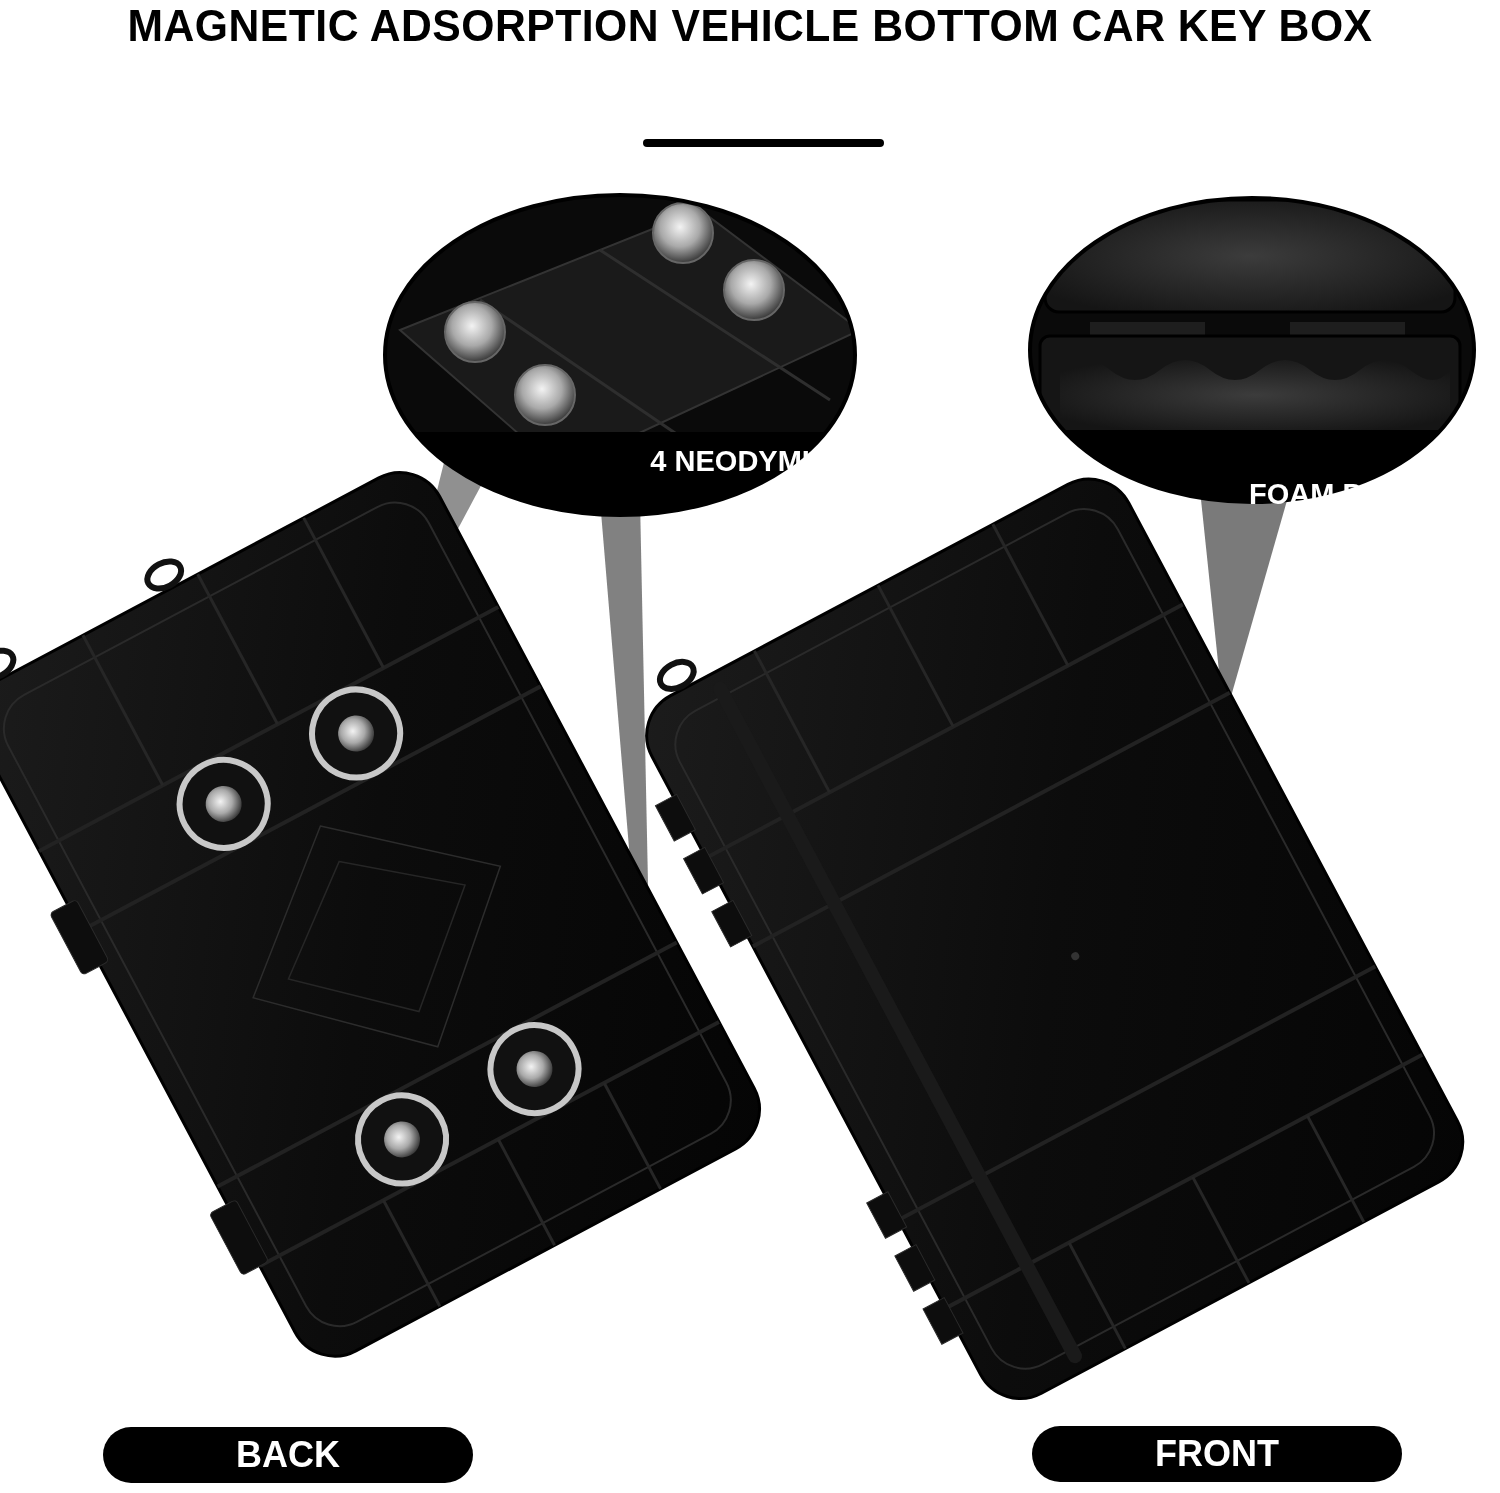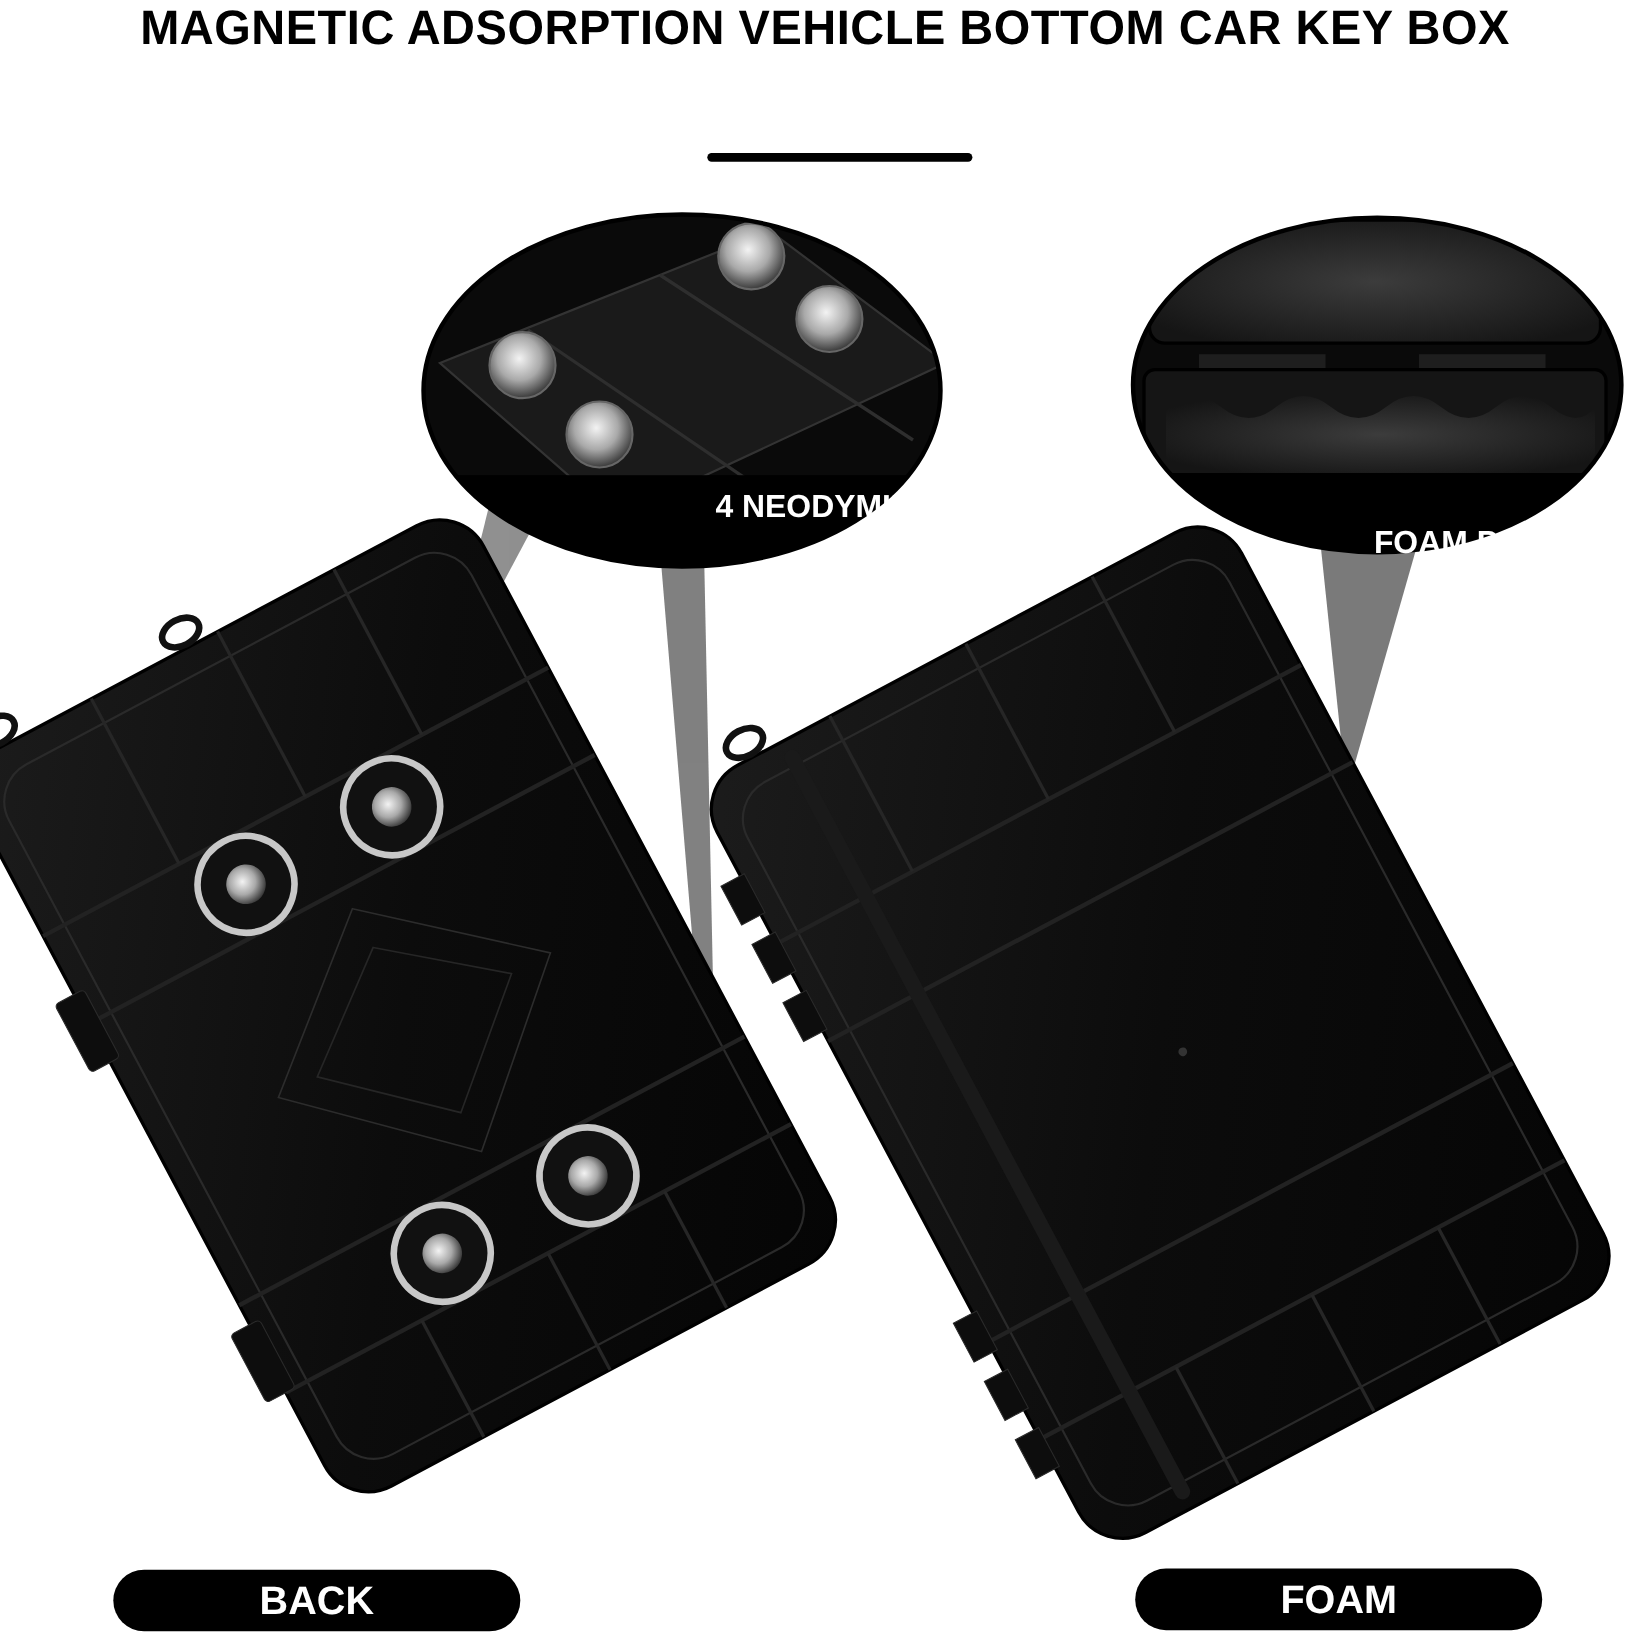--- a/index.html
+++ b/index.html
@@ -140,15 +140,15 @@
   </svg>
 
   <div class="callout-label" style="left:385px;width:470px;top:445px;">
     <div>4 NEODYMIUM</div>
   </div>
   <div class="callout-label" style="left:1030px;width:444px;top:440px;margin-top:38px;">
     <div>FOAM PADDING</div>
   </div>
 
   <div class="pill" style="left:103px;top:1427px;width:370px;">BACK</div>
-  <div class="pill" style="left:1032px;top:1426px;width:370px;">FOAM</div>
+  <div class="pill" style="left:1032px;top:1426px;width:370px;">FRONT</div>
 
 </div>
 
 </body></html>

